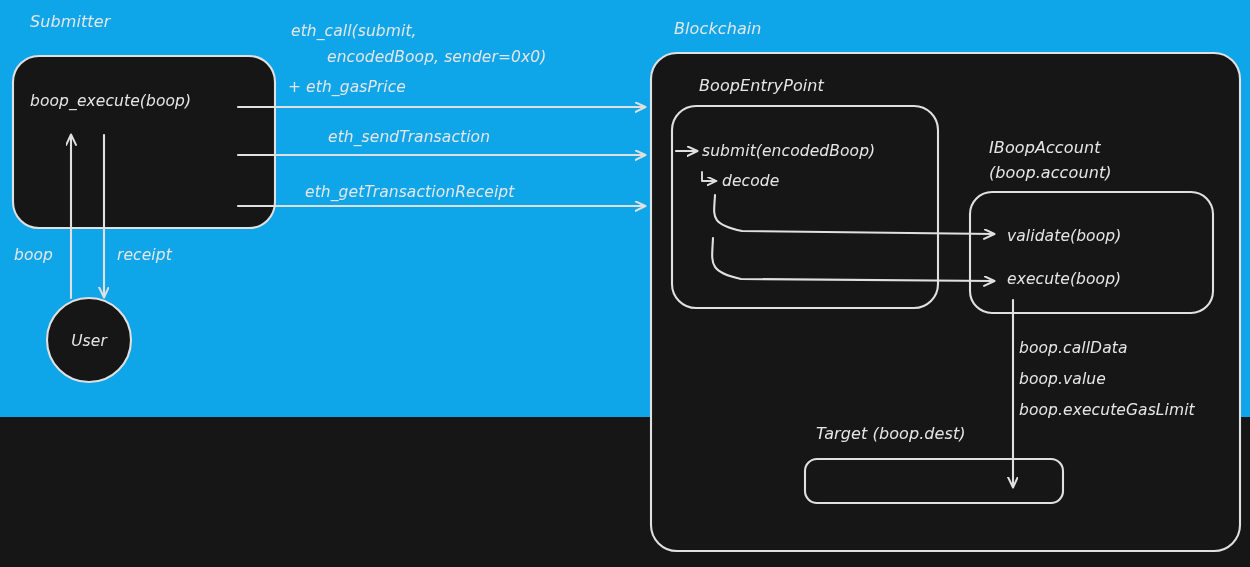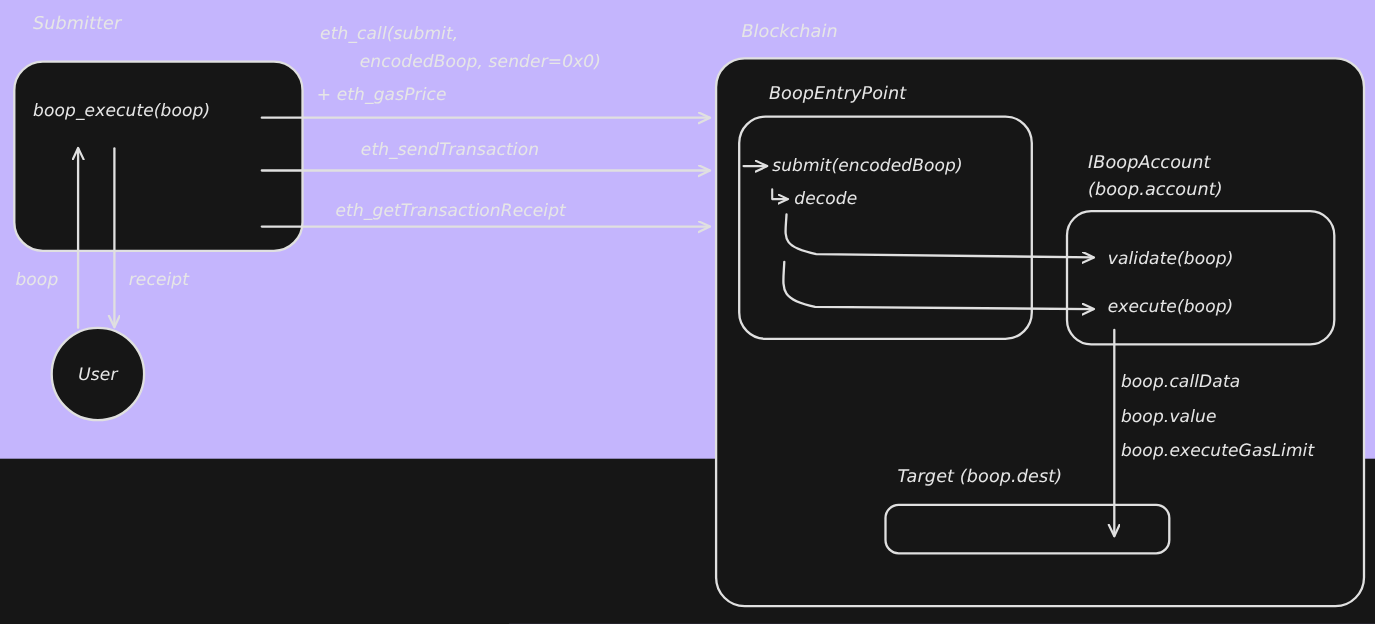--- a/index.html
+++ b/index.html
@@ -11,21 +11,21 @@
   body {
     width: 1250px;
     height: 567px;
     overflow: hidden;
     font-family: "DejaVu Sans", sans-serif;
   }
   #diagram-root {
     position: relative;
     width: 1250px;
     height: 417px;
-    background: #c4b5fd;
+    background: #0ea5e9;
   }
   svg.canvas {
     position: absolute;
     top: 0;
     left: 0;
     width: 1250px;
     height: 567px;
   }
   .stroke {
     fill: none;

